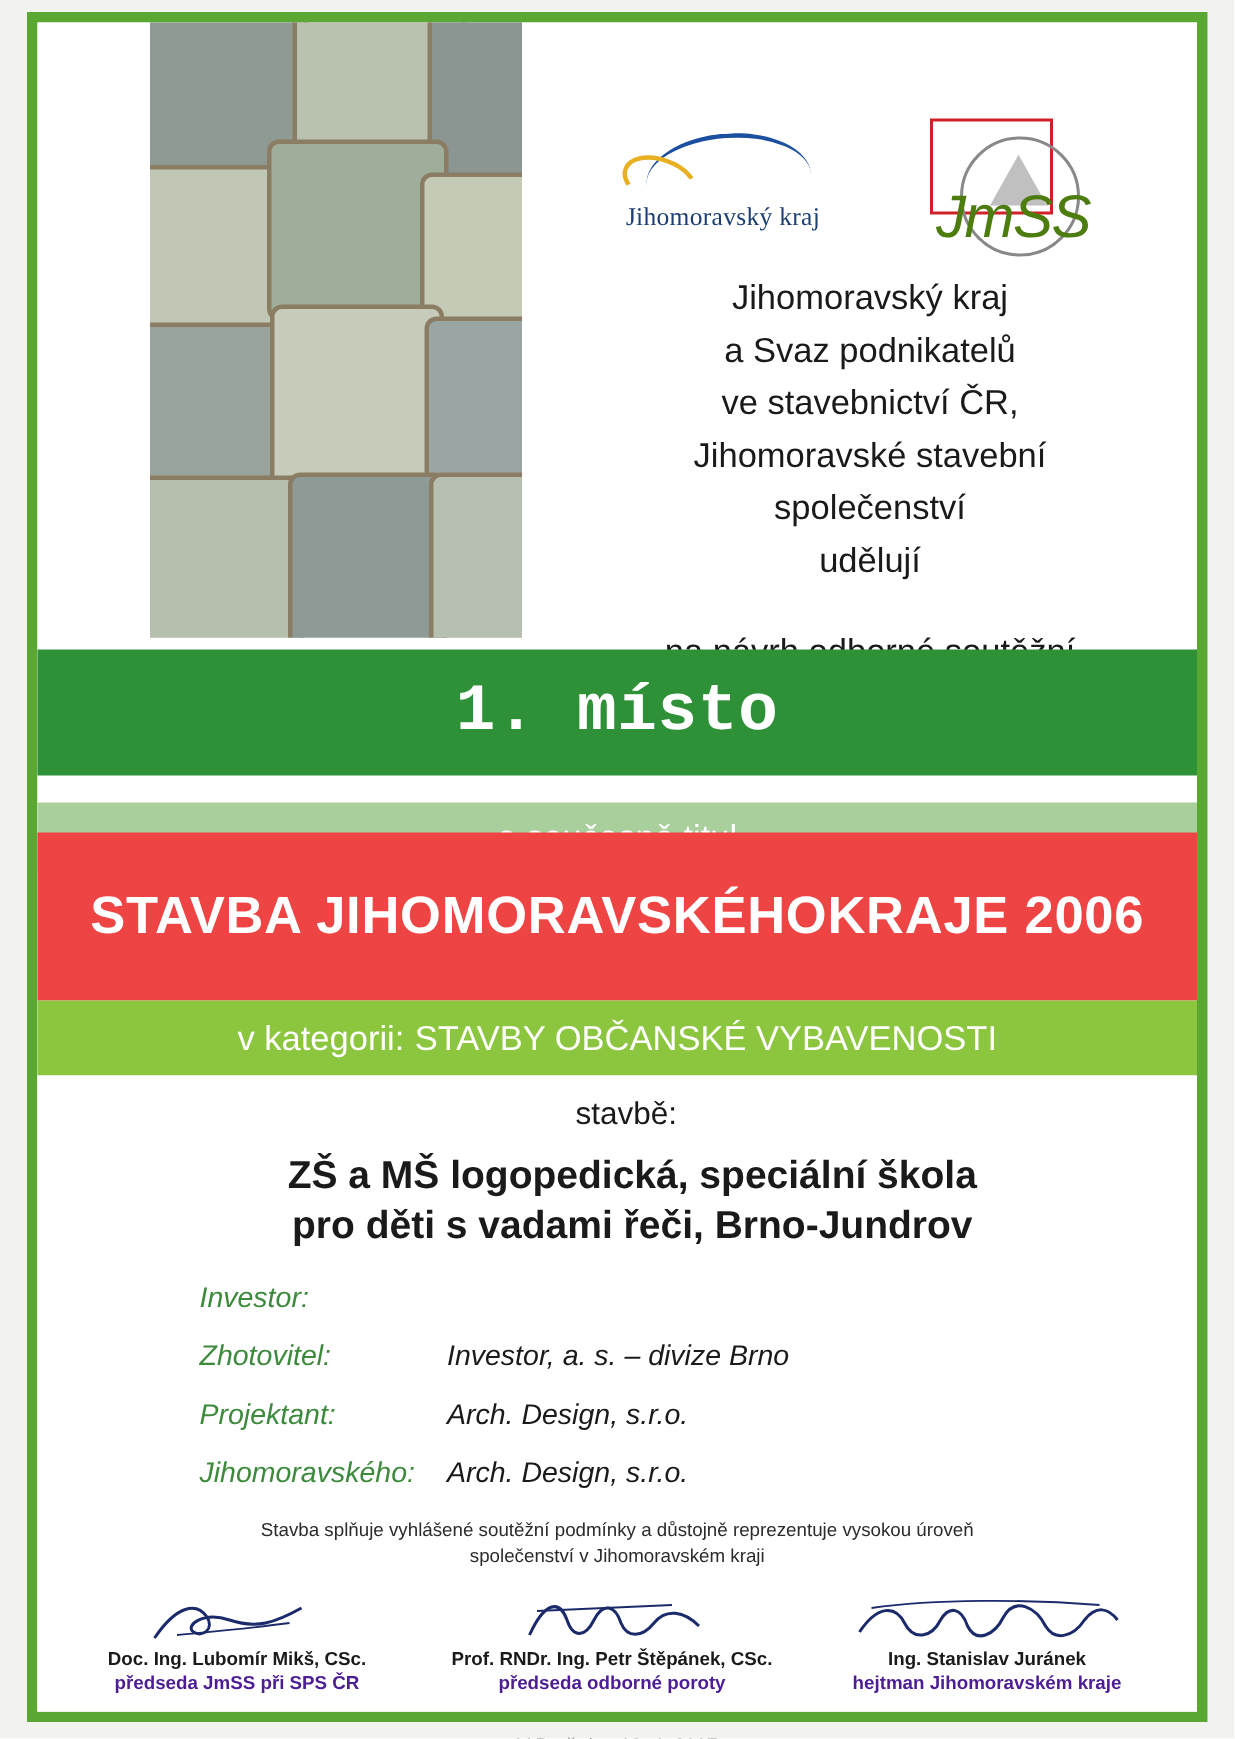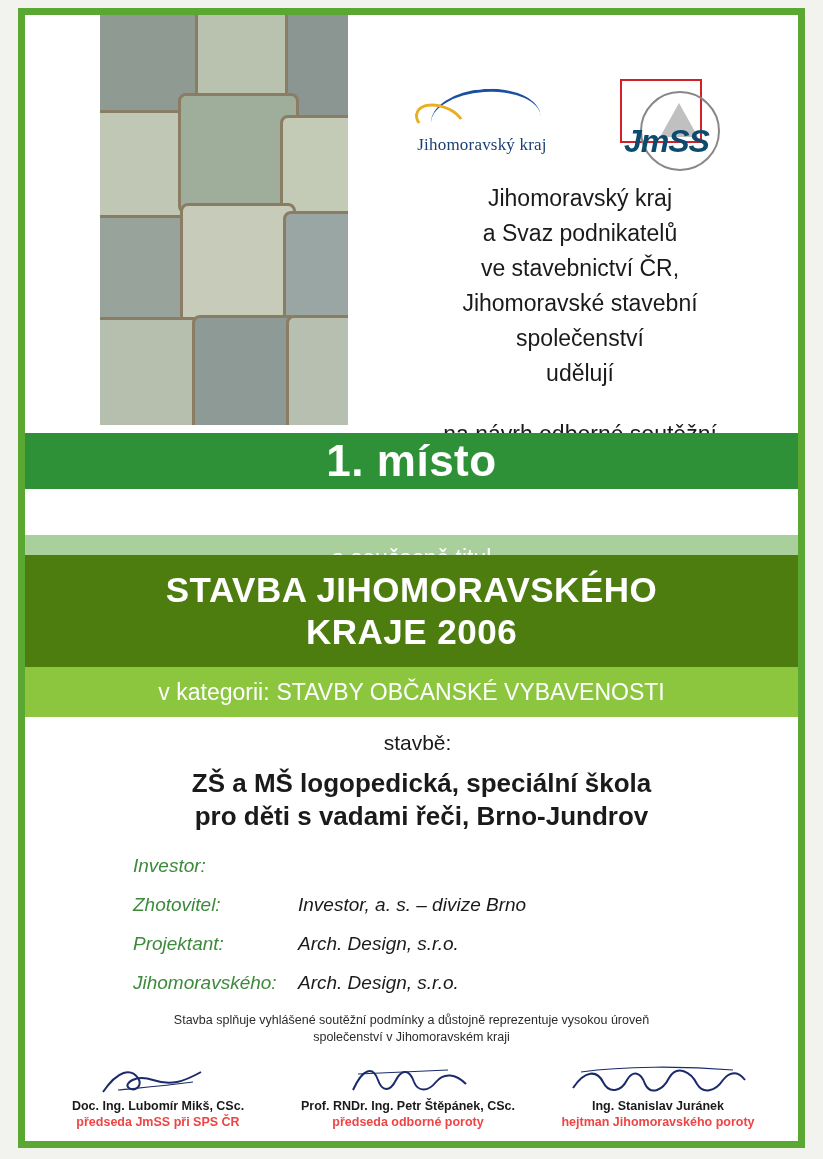--- a/index.html
+++ b/index.html
@@ -131,24 +131,24 @@
     border-left: 19px solid transparent;
     border-right: 19px solid transparent;
     border-bottom: 34px solid transparent;
     border-bottom-color: #8d8d8d;
     opacity: 0.55;
   }
   .logo-jmss .jmss-text {
     position: absolute;
     left: 12px; top: 48px;
     font-family: "Liberation Sans", sans-serif;
-    font-weight: bold;
+    font-weight: normal;
     font-style: italic;
-    font-size: 32px;
-    color: #0c4a6e;
+    font-size: 40px;
+    color: #4d7c0f;
     letter-spacing: -1px;
   }
 
   .intro {
     position: absolute;
     left: 340px;
     top: 166px;
     width: 430px;
     text-align: center;
     font-size: 23px;
@@ -158,29 +158,30 @@
   .intro .para2 {
     margin-top: 26px;
   }
 
   
   .band-place {
     position: absolute;
     left: 0;
     top: 418px;
     width: 100%;
-    height: 56px;
+    height: 84px;
     background: #2f9137;
     color: #ffffff;
     display: flex;
     align-items: center;
     justify-content: center;
     font-size: 44px;
     font-weight: bold;
     letter-spacing: 0.5px;
+    font-family: Liberation Mono, monospace;
   }
 
   .band-title {
     position: absolute;
     left: 0;
     top: 494px;
     width: 100%;
     height: 46px;
     background: #a9cf9c;
     color: #ffffff;
@@ -190,24 +191,24 @@
     font-size: 23px;
     margin-top: 26px;
   }
 
   .band-main {
     position: absolute;
     left: 0;
     top: 540px;
     width: 100%;
     height: 112px;
-    background: #4d7c0f;
+    background: #ef4444;
     color: #ffffff;
     display: flex;
-    flex-direction: column;
+    flex-direction: row;
     align-items: center;
     justify-content: center;
     font-size: 35px;
     font-weight: bold;
     line-height: 42px;
     letter-spacing: 0.5px;
   }
 
   .band-category {
     position: absolute;
@@ -304,21 +305,21 @@
 
   .sig .name {
     font-size: 12.5px;
     font-weight: bold;
     color: #1a1a1a;
     line-height: 16px;
   }
   .sig .role {
     font-size: 12.5px;
     font-weight: bold;
-    color: #ef4444;
+    color: #4c1d95;
     line-height: 16px;
   }
 
   .place-date {
     margin-top: 4px;
     text-align: center;
     font-size: 13px;
     color: #1a1a1a;
   }
 </style>
@@ -443,21 +444,21 @@
           </div>
 
           <div class="sig s3">
             <div class="scribble">
               <svg width="190" height="36" viewBox="0 0 190 36">
                 <path d="M10 26 C22 8, 34 8, 40 20 C46 32, 58 30, 64 18 C70 8, 78 10, 82 22 C88 34, 100 28, 106 16 C114 2, 128 10, 134 22 C140 32, 152 30, 160 18 C168 8, 176 10, 182 18" fill="none" stroke="#1a2a6b" stroke-width="2"></path>
                 <path d="M18 10 C60 4, 120 4, 170 8" fill="none" stroke="#1a2a6b" stroke-width="1.2"></path>
               </svg>
             </div>
             <div class="name">Ing. Stanislav Juránek</div>
-            <div class="role">hejtman Jihomoravského poroty</div>
+            <div class="role">hejtman Jihomoravském kraje</div>
           </div>
 
         </div>
 
         <div class="place-date">V Brně dne 18. 4. 2007</div>
 
       </div>
     </div>
   </div>
 </div>

